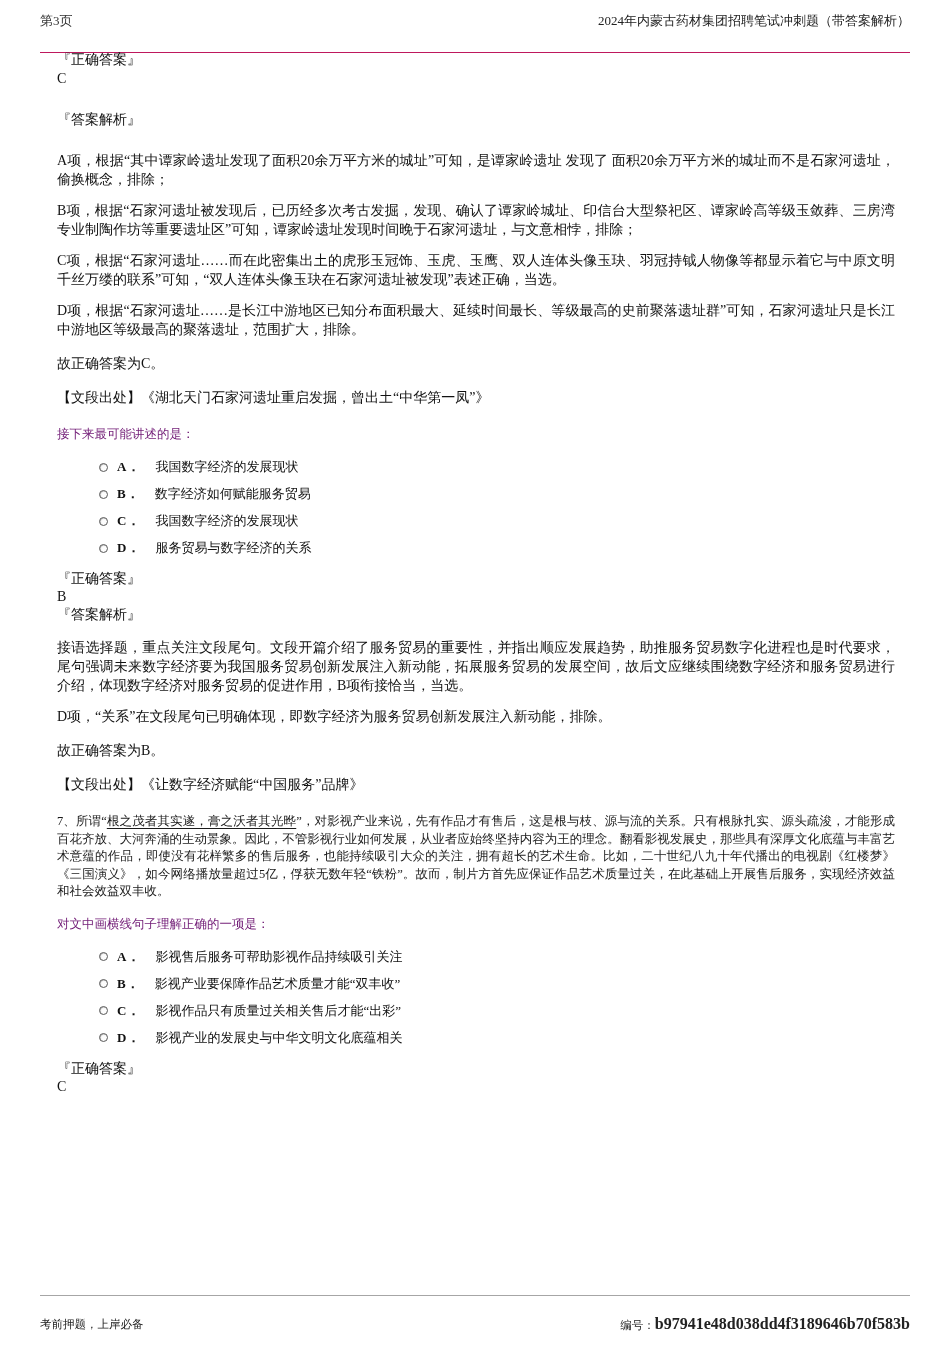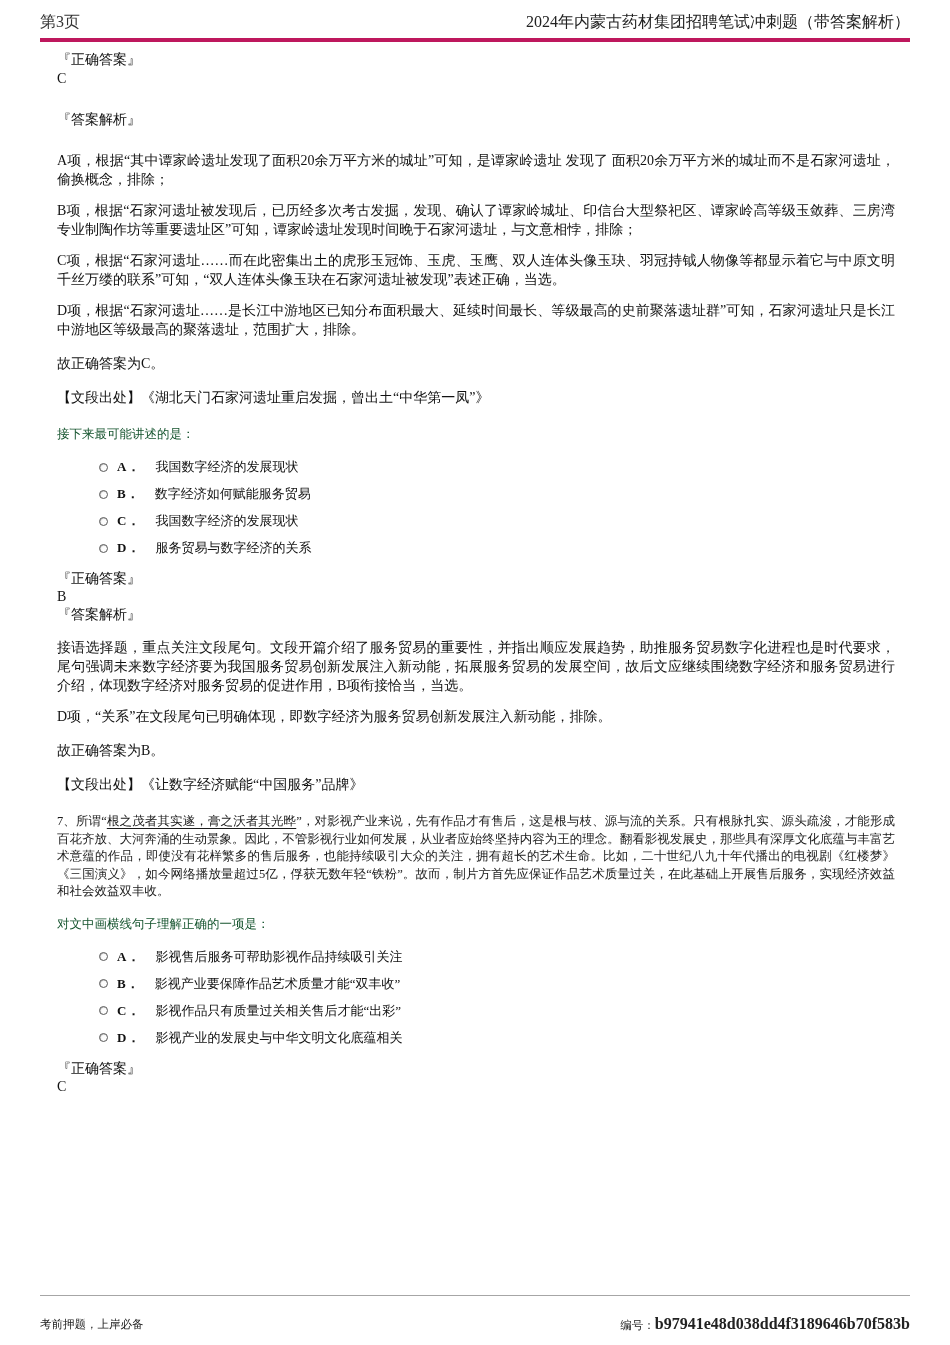--- a/index.html
+++ b/index.html
@@ -7,22 +7,22 @@
   .page {
     width:950px; height:1345px; margin:0 auto; position:relative;
     background:#ffffff; color:#111;
     font-family:"Liberation Serif","DejaVu Serif",serif;
     overflow:hidden;
   }
   
   .header {
     position:absolute; top:12px; left:40px; right:40px;
     display:flex; justify-content:space-between; align-items:flex-end;
-    font-size:16px; color:#333;
-    border-bottom:4px solid #be185d; padding-bottom:5px;
+    font-size:13px; color:#333;
+    border-bottom:1px solid #be185d; padding-bottom:22px;
   }
   .header .doc-title { color:#222; }
   
   .footer {
     position:absolute; bottom:12px; left:40px; right:40px;
     border-top:1px solid #a6a6a6; padding-top:19px;
     display:flex; justify-content:space-between; align-items:center;
     font-size:11.5px; color:#222;
   }
   .footer .code { font-weight:bold; font-size:16px; }
@@ -35,21 +35,21 @@
   .para {
     font-size:14px; line-height:19px; margin-bottom:12px;
     text-align:justify; text-justify:inter-ideograph;
   }
   .para.last { margin-bottom:15px; }
   .source { margin-bottom:19px; }
   .stem {
     font-size:12.5px; line-height:17.5px; margin-bottom:15px;
     text-align:justify; text-justify:inter-ideograph; color:#1a1a1a;
   }
-  .prompt { font-size:12.5px; line-height:17px; margin-bottom:15px; color:#14532d; }
+  .prompt { font-size:12.5px; line-height:17px; margin-bottom:15px; color:#701a75; }
   .underline { text-decoration:underline; text-underline-offset:3px; }
   .options { padding-left:42px; margin-bottom:13px; }
   .option { display:flex; align-items:center; margin-bottom:9px; font-size:13px; color:#111; }
   .radio {
     display:inline-block; width:9px; height:9px; flex:0 0 9px;
     border:1px solid #5a5a5a; border-radius:50%; background:#fdfdfd;
     box-shadow: inset 0.6px 0.6px 1px rgba(0,0,0,0.35);
     margin-right:9px; cursor:pointer;
   }
   .opt-letter { margin-right:15px; font-weight:bold; letter-spacing:0.5px; }

